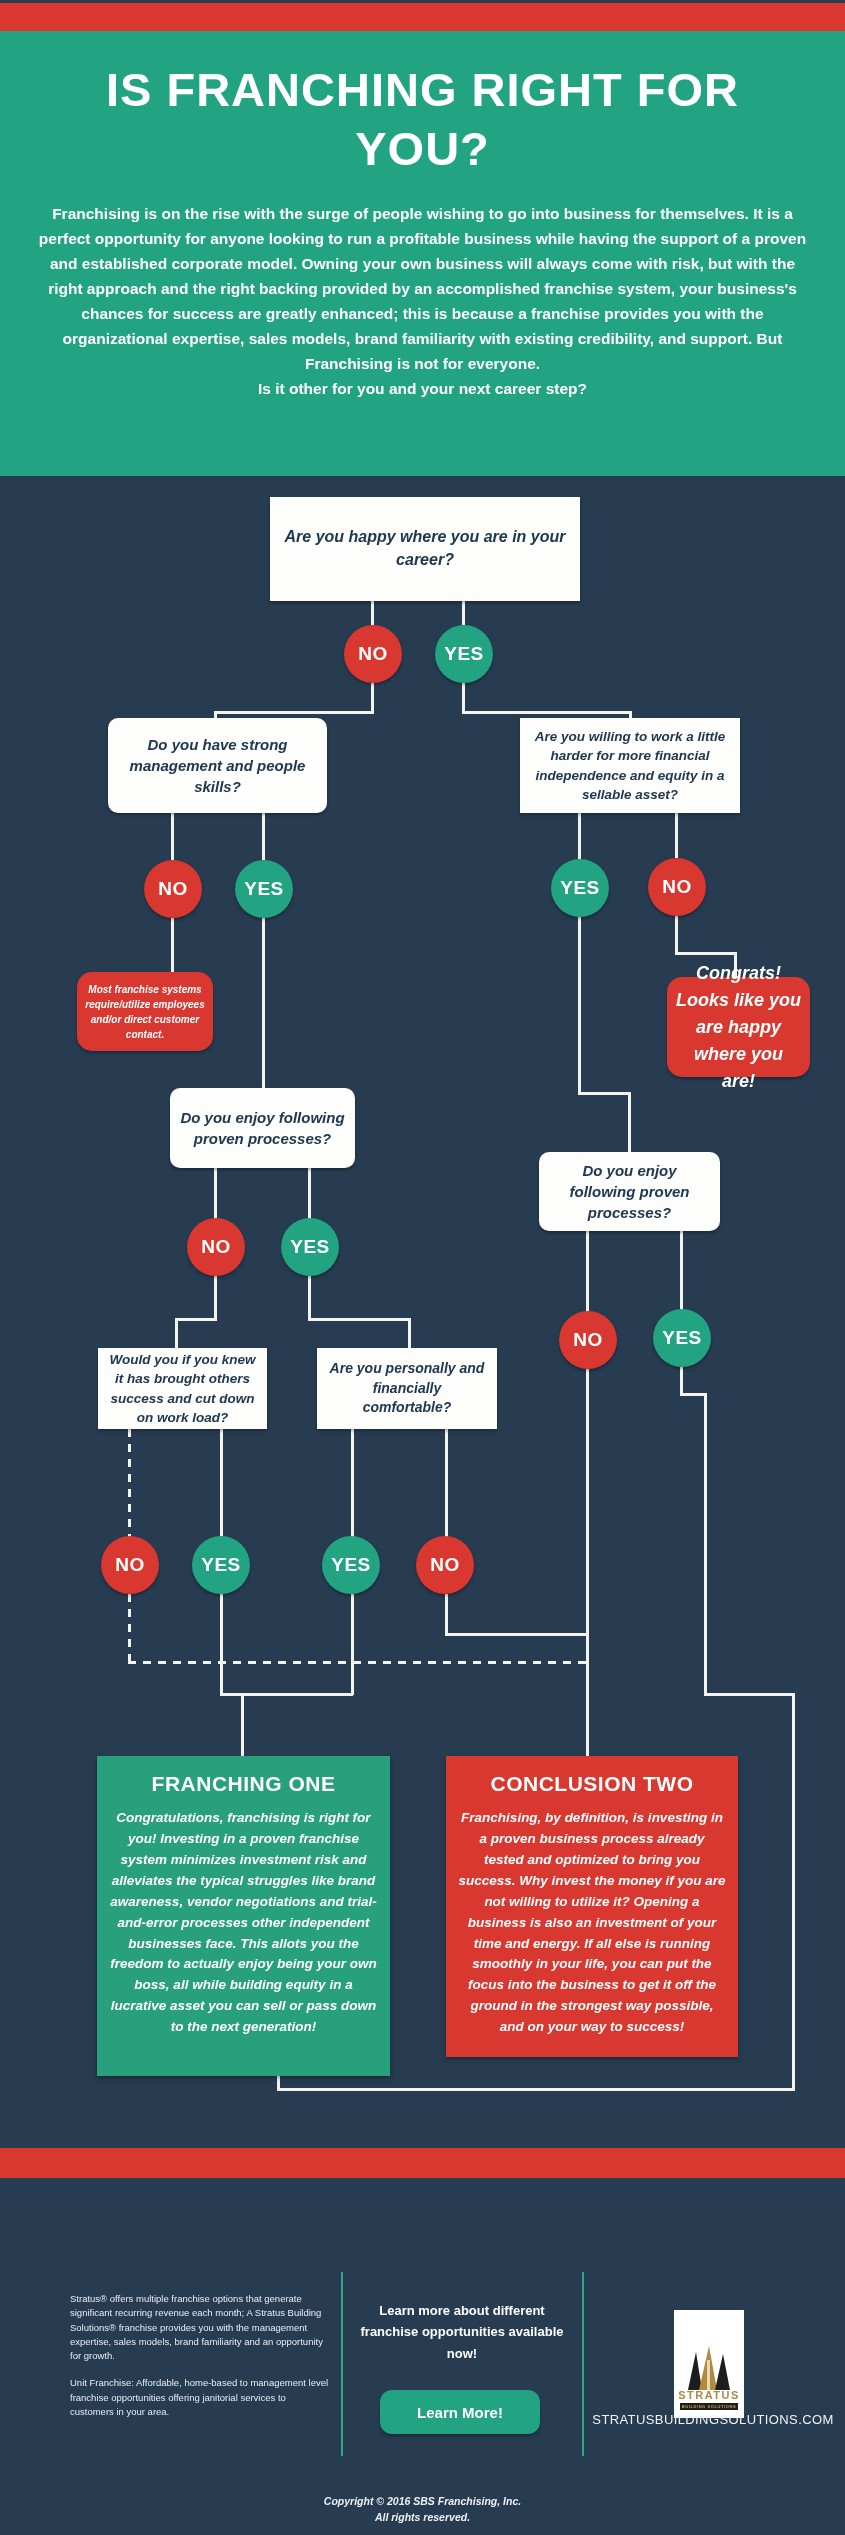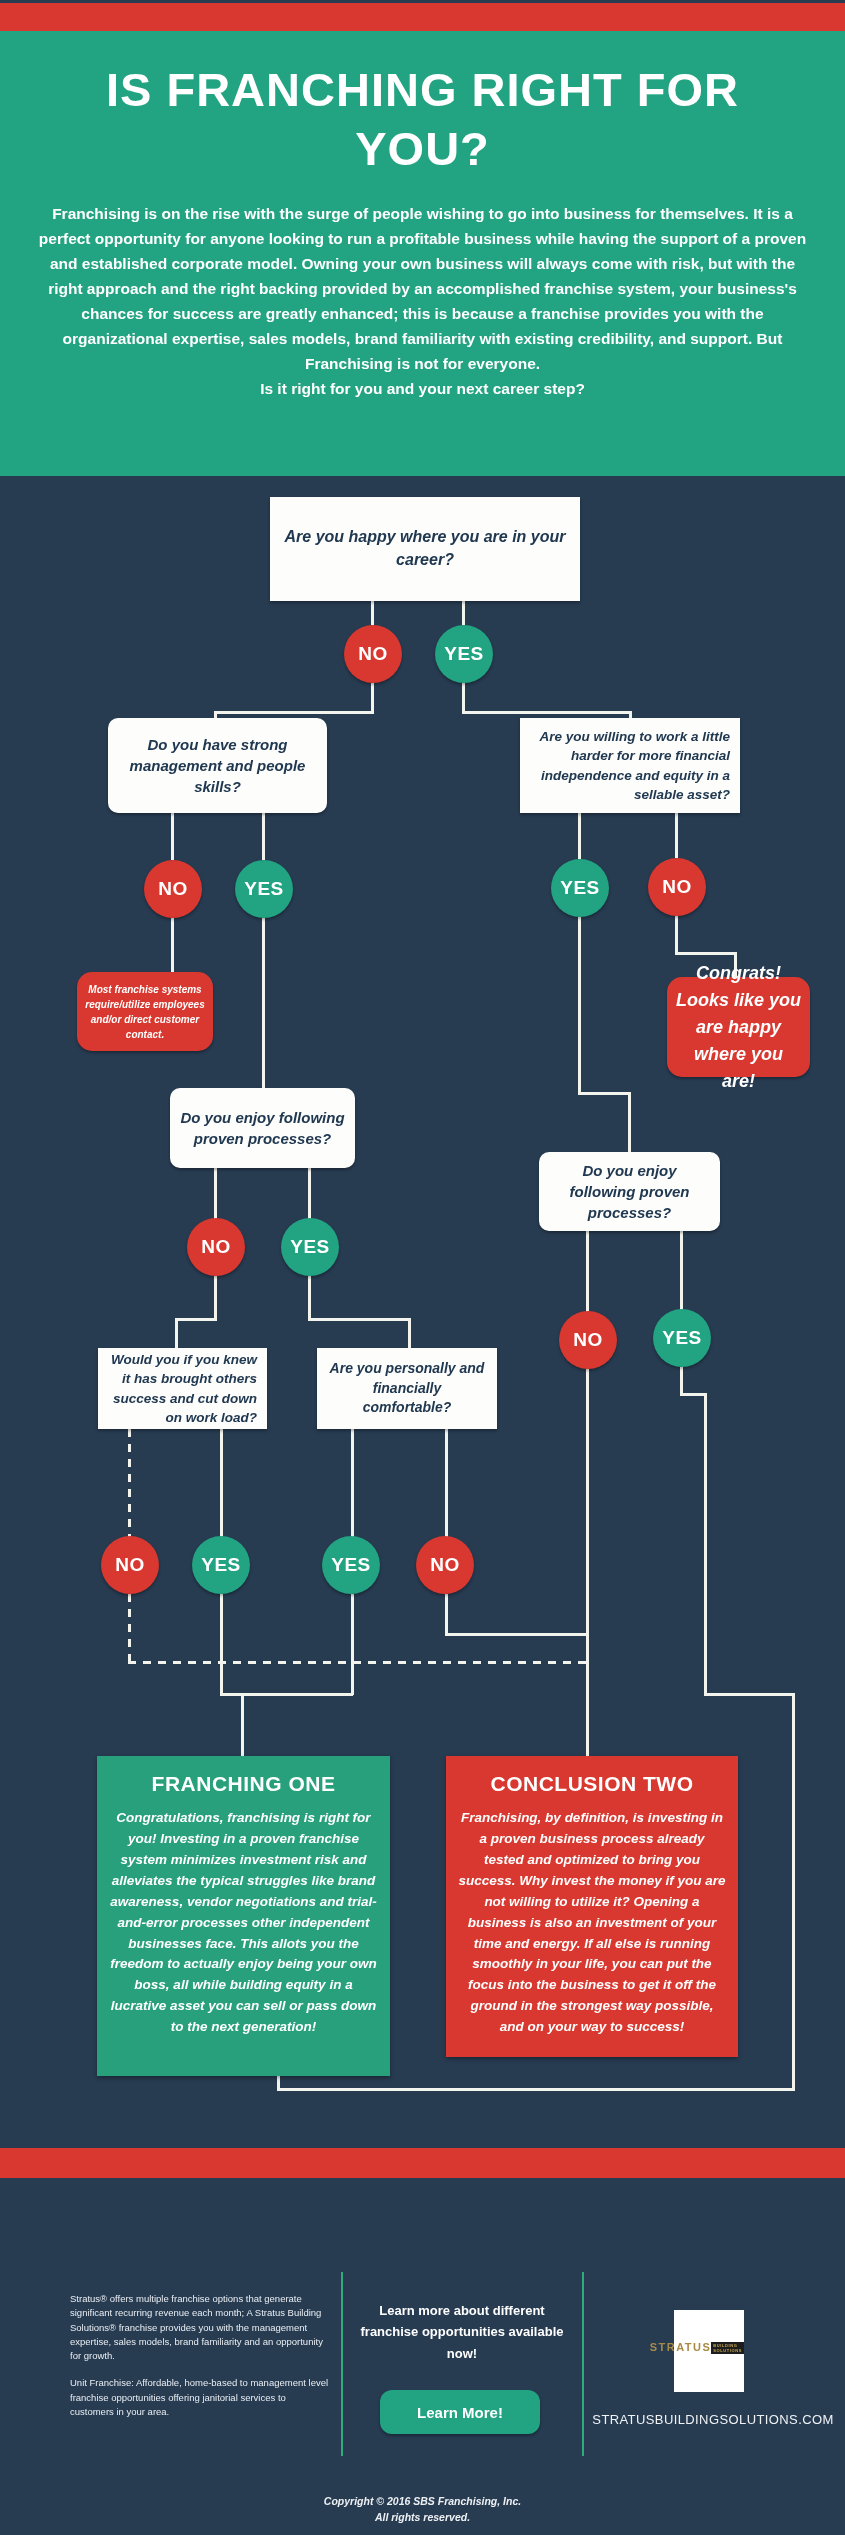--- a/index.html
+++ b/index.html
@@ -39,21 +39,21 @@
   .dhline{position:absolute;height:3px;
     background:repeating-linear-gradient(90deg,var(--line) 0 8px,transparent 8px 15px);}
   
   .qbox{
     position:absolute;background:var(--box);color:var(--ink);
     font-weight:bold;font-style:italic;text-align:center;
     display:flex;align-items:center;justify-content:center;
     padding:6px 10px;box-shadow:0 2px 3px rgba(0,0,0,.3);
     line-height:1.42;
   }
-  .fs16{font-size:16px;} .fs15{font-size:15px;border-radius:10px;} .fs14{font-size:14px;} .fs13{font-size:13.5px;text-align:right;}
+  .fs16{font-size:16px;} .fs15{font-size:15px;border-radius:10px;} .fs14{font-size:14px;} .fs13{font-size:13.5px;}
   
   .circle{
     position:absolute;width:58px;height:58px;border-radius:50%;
     display:flex;align-items:center;justify-content:center;
     color:#fff;font-weight:bold;font-size:19px;letter-spacing:.5px;
     box-shadow:0 2px 3px rgba(0,0,0,.3);
   }
   .c-red{background:var(--red);} .c-green{background:var(--green);}
   
   .note{
@@ -82,22 +82,22 @@
     position:absolute;left:352px;top:2300px;width:220px;
     color:#fff;font-size:13px;font-weight:bold;text-align:center;line-height:1.65;
   }
   .cta-btn{
     position:absolute;left:380px;top:2390px;width:160px;height:44px;
     background:var(--green);color:#fff;border:none;border-radius:12px;
     font-family:"Liberation Sans",sans-serif;font-size:15px;font-weight:bold;cursor:pointer;
     box-shadow:0 2px 3px rgba(0,0,0,.3);
   }
   .logo-box{
-    position:absolute;left:674px;top:2310px;width:70px;height:82px;background:#fff;
-    display:flex;flex-direction:row;align-items:center;justify-content:flex-end;
+    position:absolute;left:674px;top:2310px;width:70px;height:108px;background:#fff;
+    display:flex;flex-direction:column;align-items:center;justify-content:flex-end;
     padding-bottom:8px;
   }
   .logo-name{color:#a98a45;font-size:11px;font-weight:bold;letter-spacing:1.5px;line-height:1;}
   .logo-sub{color:#a98a45;font-size:4px;font-weight:bold;letter-spacing:.6px;margin-top:2px;
     background:#1d1d1d;color:#c9a955;padding:1px 2px;}
   .website{
     position:absolute;left:588px;top:2412px;width:250px;text-align:center;
     color:#f0f3f6;font-size:13px;letter-spacing:.4px;
   }
   .copyright{
@@ -109,21 +109,21 @@
 <body>
 
 <div id="stage">
 
   <div class="bar" style="top:3px;height:28px;"></div>
 
   <div class="header">
     <div class="title">IS FRANCHING RIGHT FOR YOU?</div>
     <div class="intro">
       <span>Franchising is on the rise with the surge of people wishing to go into business for themselves. It is a perfect opportunity for anyone looking to run a profitable business while having the support of a proven and established corporate model. Owning your own business will always come with risk, but with the right approach and the right backing provided by an accomplished franchise system, your business's chances for success are greatly enhanced; this is because a franchise provides you with the organizational expertise, sales models, brand familiarity with existing credibility, and support. But Franchising is not for everyone.</span><br>
-      <span>Is it right for you and your next career step?</span>
+      <span>Is it other for you and your next career step?</span>
     </div>
   </div>
 
   <div class="vline" style="left:371px;top:601px;height:24px;"></div>
   <div class="vline" style="left:462px;top:601px;height:24px;"></div>
   <div class="vline" style="left:371px;top:683px;height:31px;"></div>
   <div class="vline" style="left:462px;top:683px;height:31px;"></div>
   <div class="hline" style="left:214px;top:711px;width:160px;"></div>
   <div class="hline" style="left:462px;top:711px;width:170px;"></div>
   <div class="vline" style="left:214px;top:711px;height:10px;"></div>

